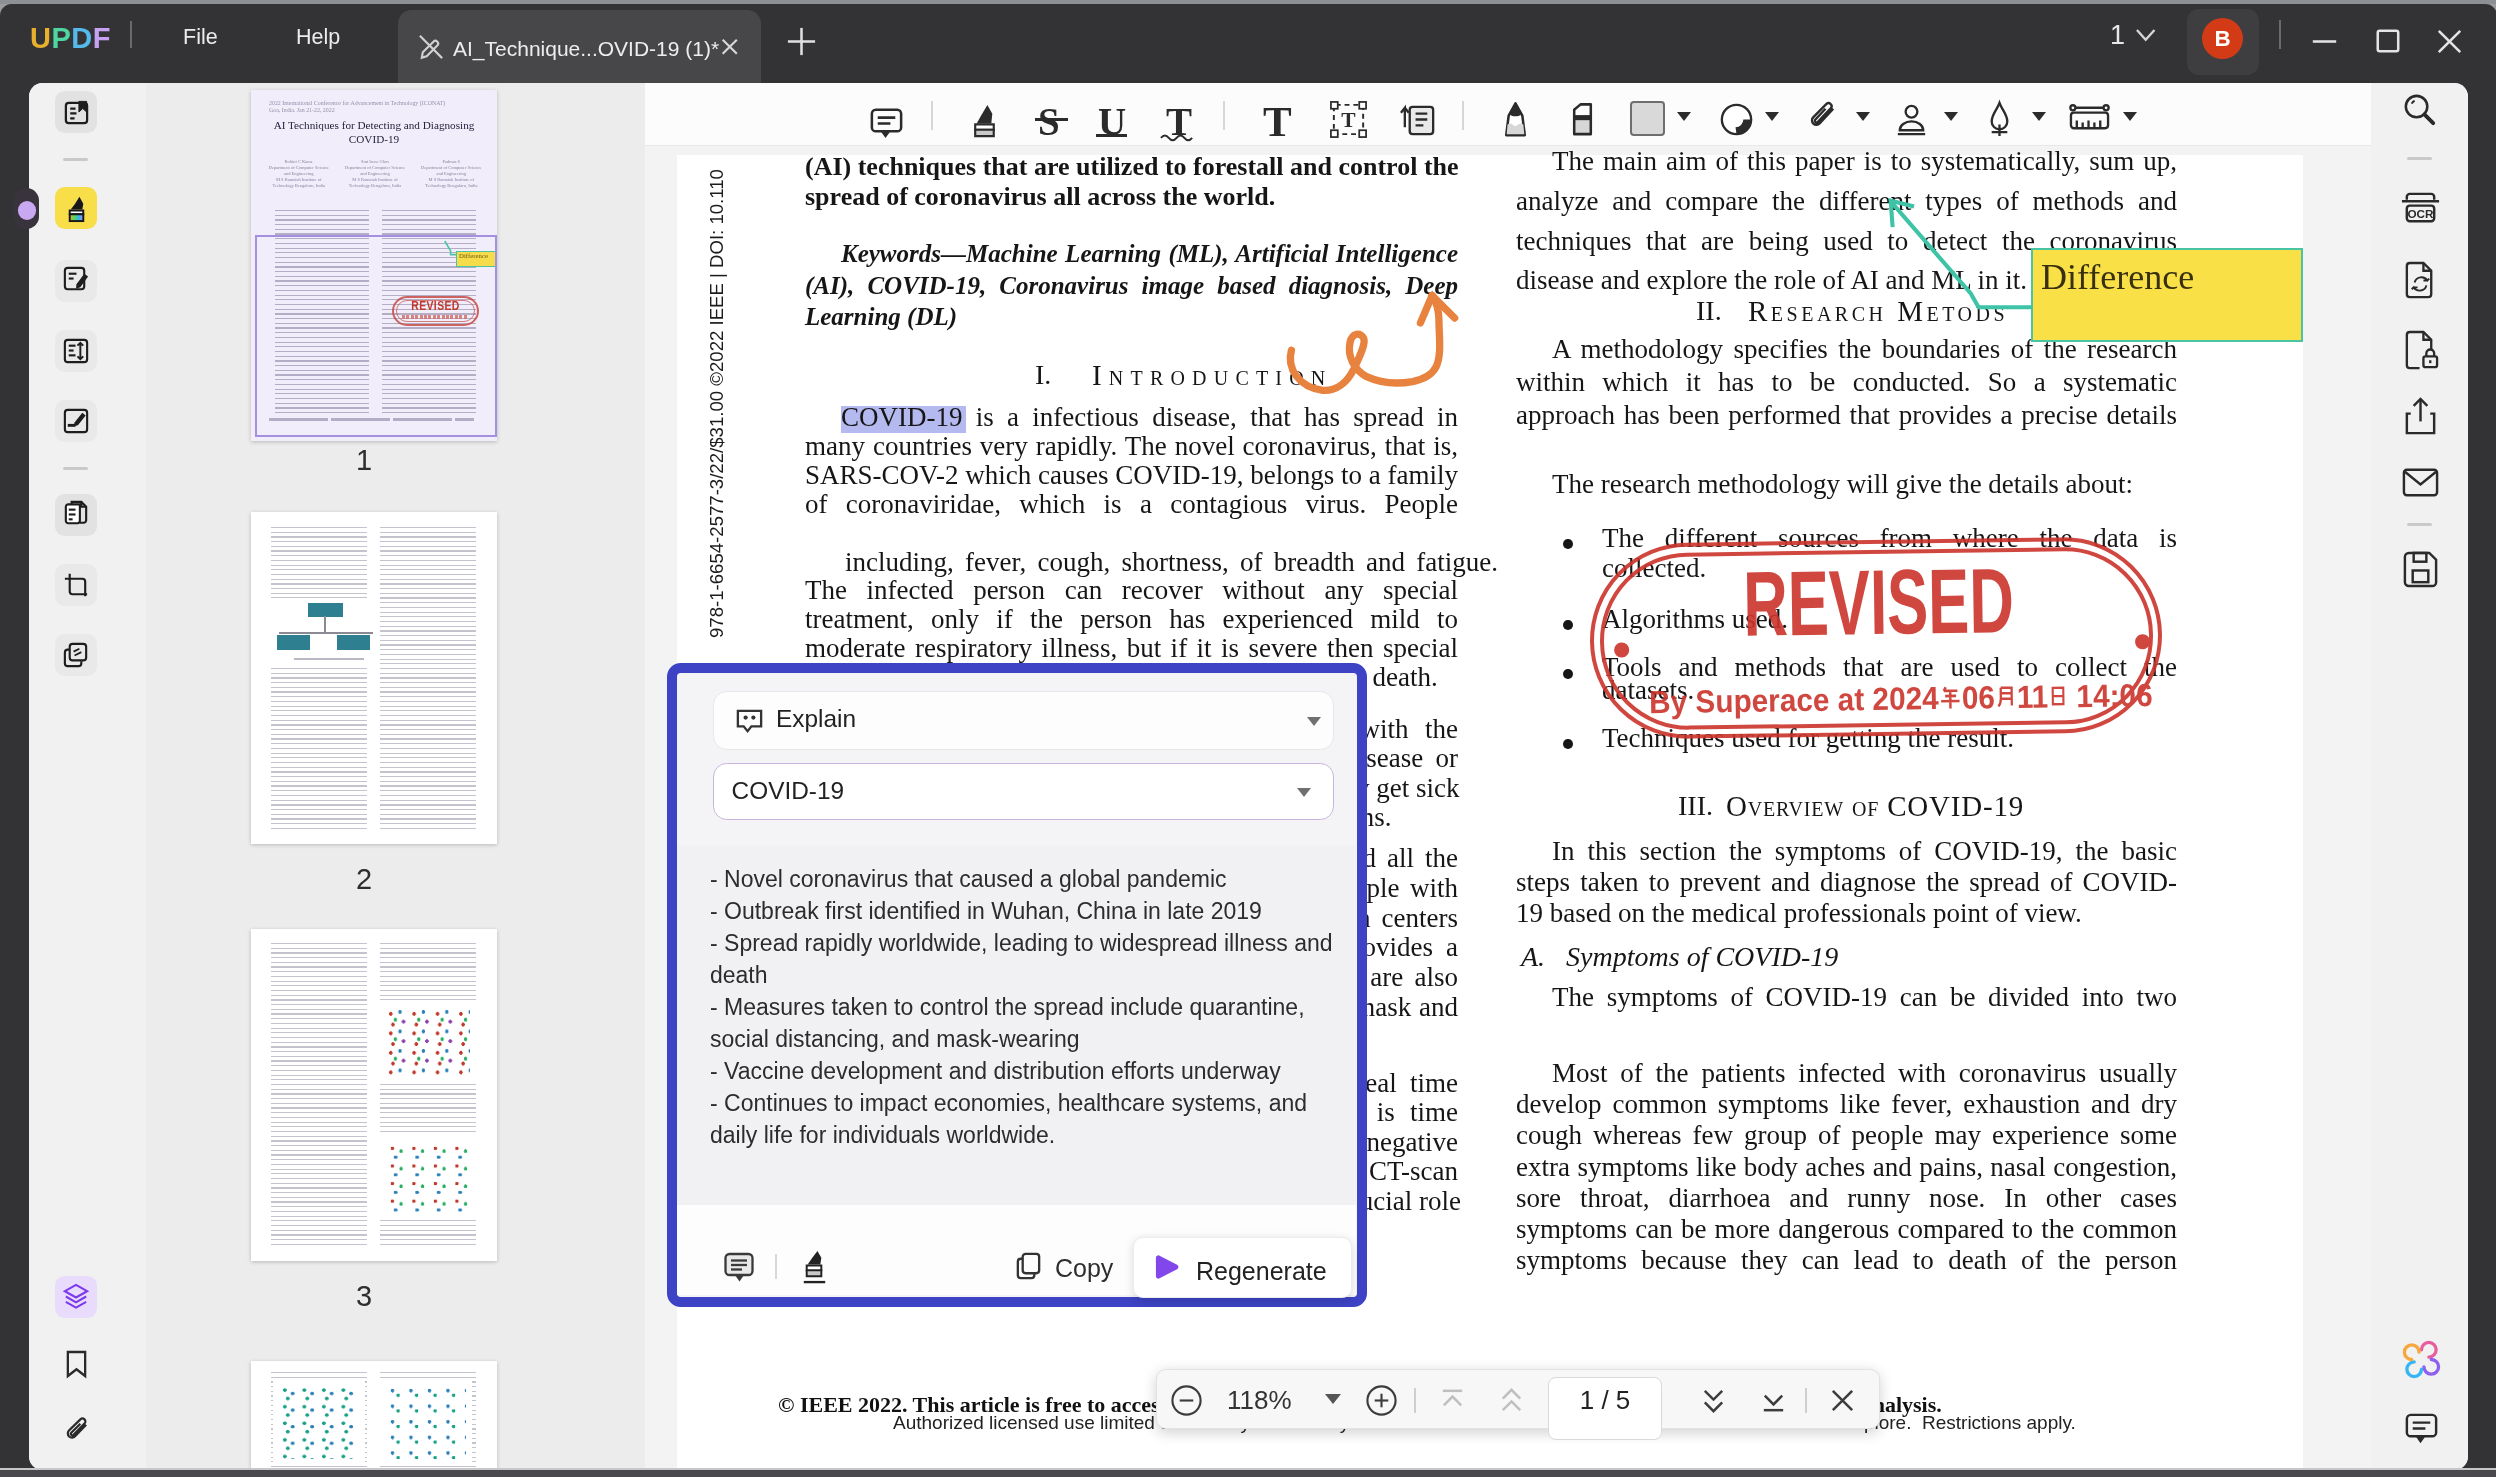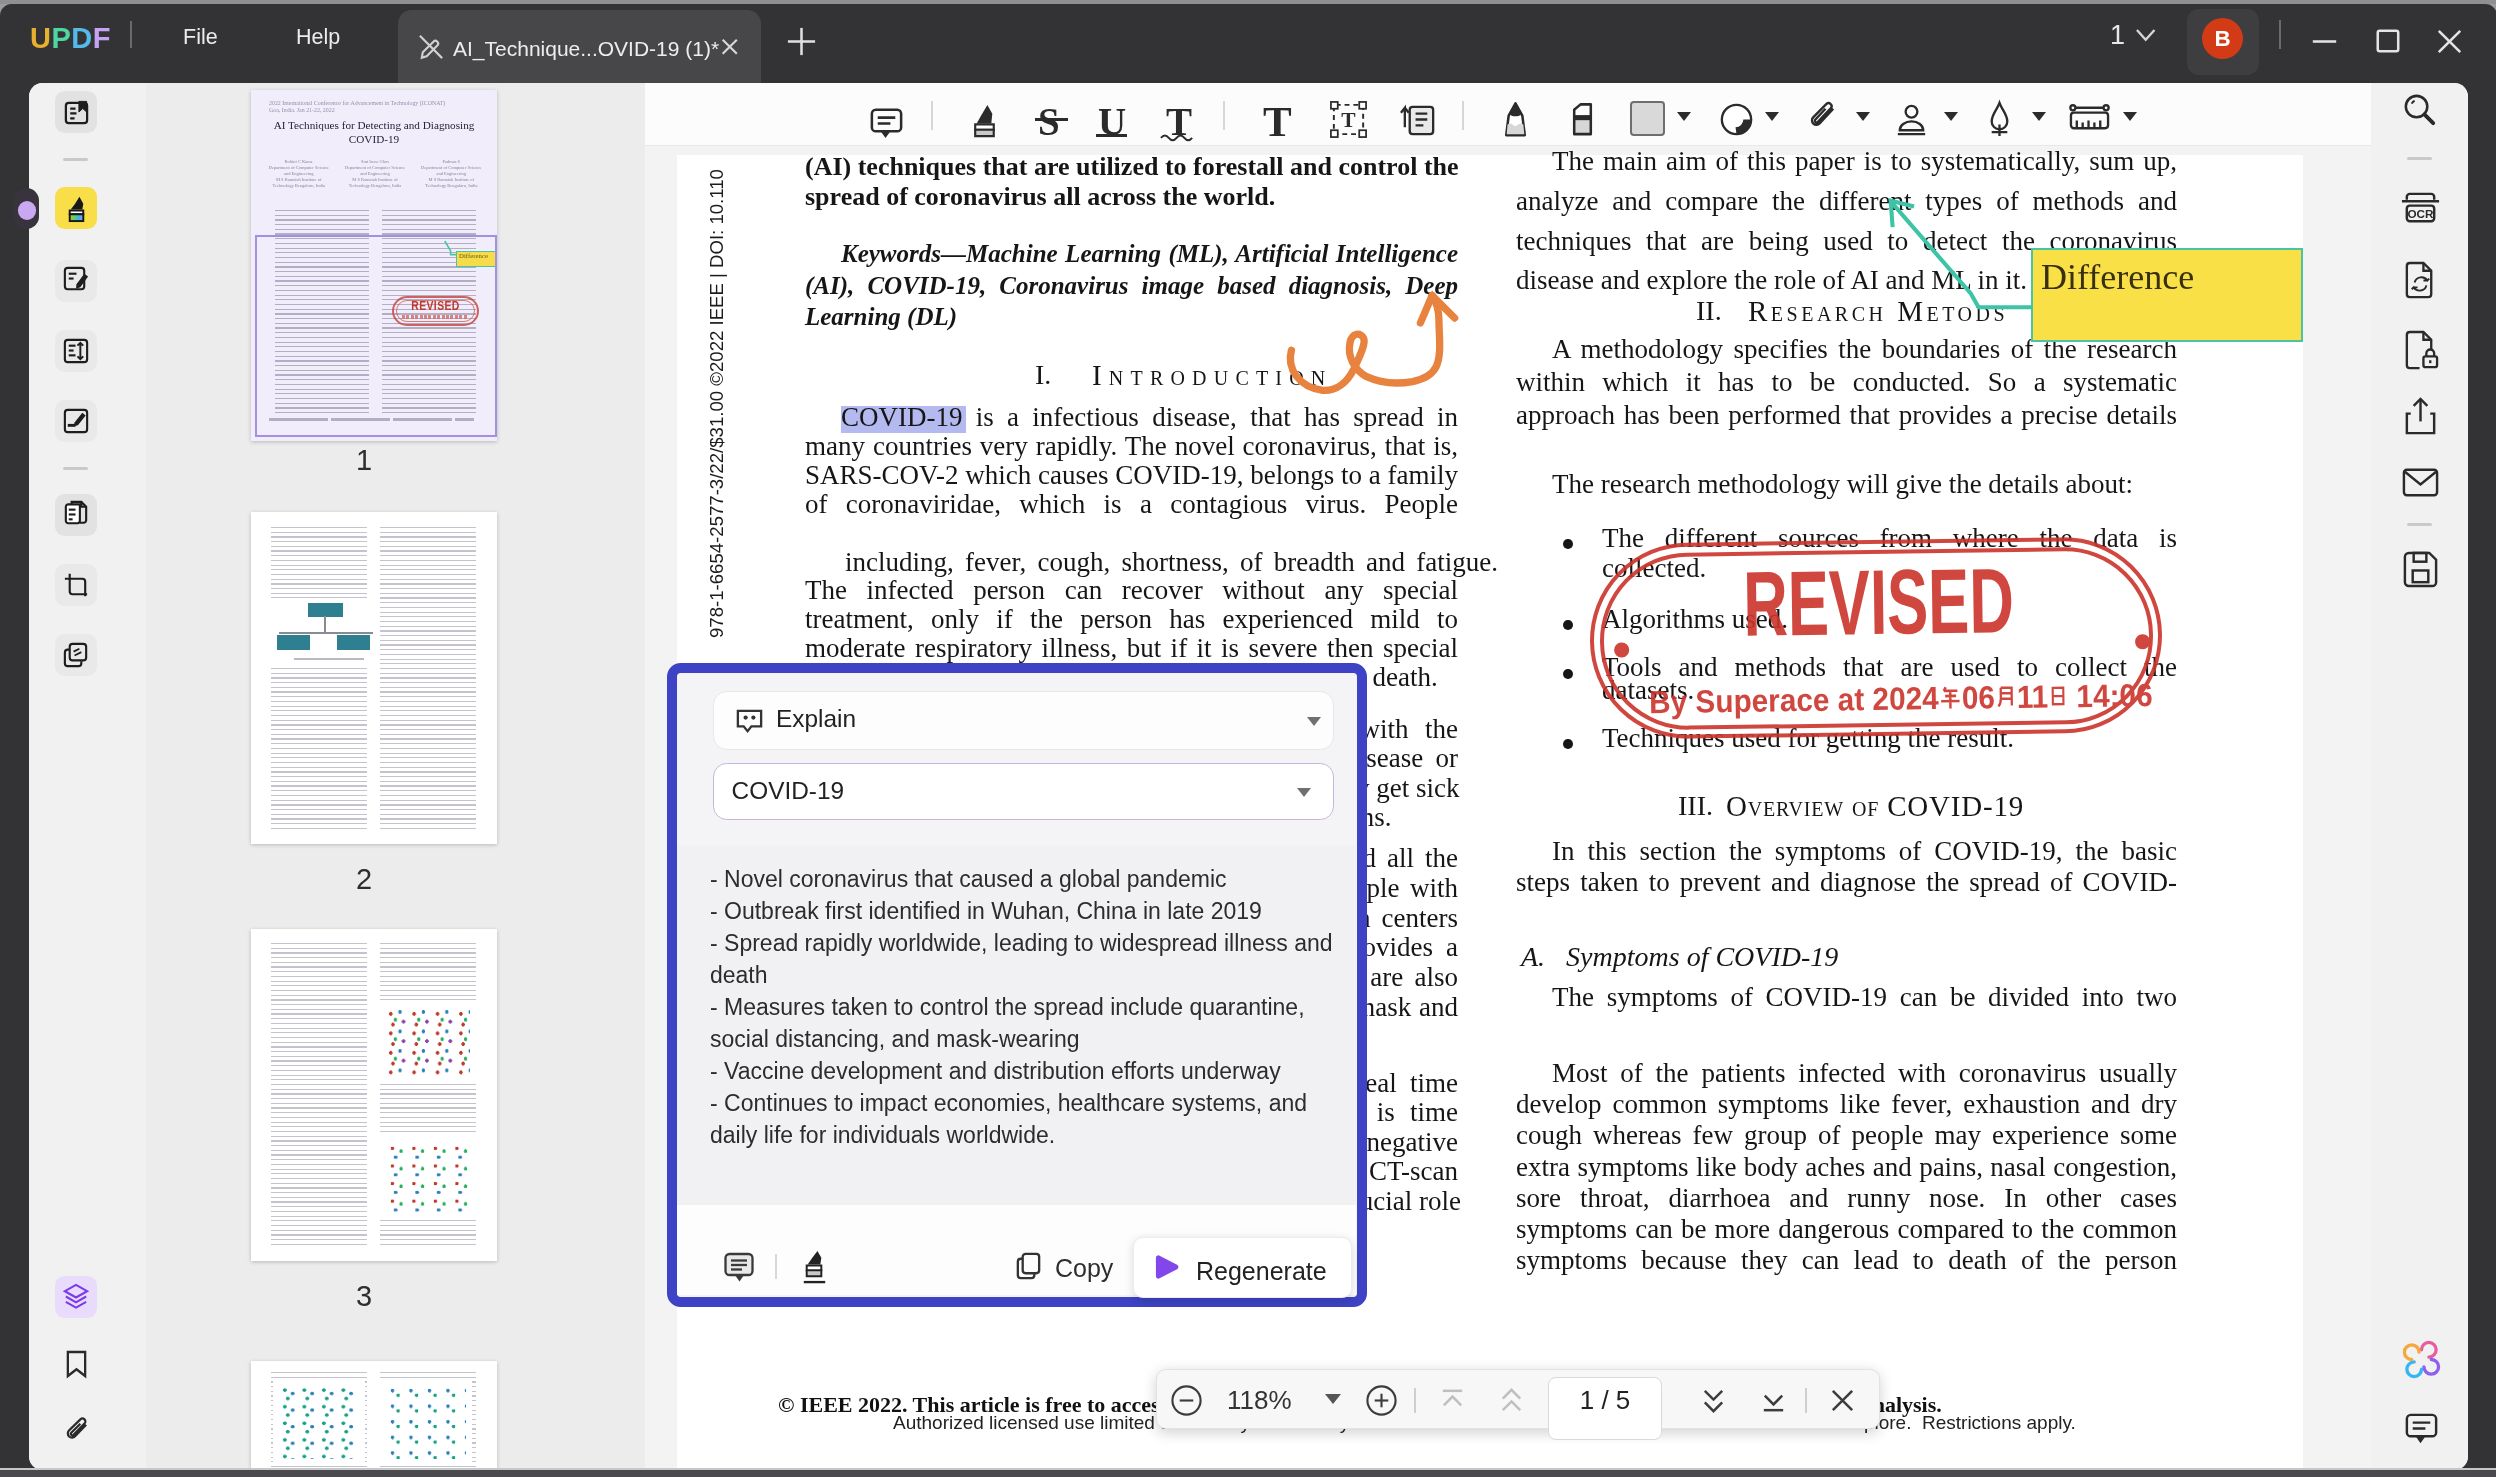--- a/index.html
+++ b/index.html
@@ -372,20 +372,21 @@
     <div class="ln lnl" style="left:925px; top:451px; width:575px; font-size:27px;">Algorithms used.</div>
     <div class="abs" style="left:886px; top:514px; width:9.8px; height:9.8px; border-radius:50%; background:#161616;"></div>
     <div class="ln" style="left:925px; top:499px; width:575px; font-size:27px;">Tools and methods that are used to collect the</div>
     <div class="ln lnl" style="left:925px; top:522px; width:575px; font-size:27px;">datasets.</div>
     <div class="abs" style="left:886px; top:584px; width:9.8px; height:9.8px; border-radius:50%; background:#161616;"></div>
     <div class="ln lnl" style="left:925px; top:570px; width:575px; font-size:27px;">Techniques used for getting the result.</div>
     <div class="abs" style="left:1001px; top:637px; line-height:1; font-size:28px; font-family:'Liberation Serif',serif; color:#161616;">III.</div>
     <div class="abs sc" style="left:1049px; top:637px; line-height:1; font-size:29px; letter-spacing:0.8px; font-family:'Liberation Serif',serif; color:#161616;">Overview of COVID-19</div>
     <div class="ln rcol ind" style="left:839px; top:683px;">In this section the symptoms of COVID-19, the basic</div>
     <div class="ln rcol" style="left:839px; top:714px;">steps taken to prevent and diagnose the spread of COVID-</div>
+    <div class="ln rcol lnl" style="left:839px; top:745px;">19 based on the medical professionals point of view.</div>
     <div class="abs" style="left:844px; top:788px; line-height:1; font-size:28px; font-style:italic; font-family:'Liberation Serif',serif; color:#161616;">A.&nbsp;&nbsp;&nbsp;Symptoms of COVID-19</div>
     <div class="ln rcol ind" style="left:839px; top:829px;">The symptoms of COVID-19 can be divided into two</div>
     <div class="ln rcol ind" style="left:839px; top:905px;">Most of the patients infected with coronavirus usually</div>
     <div class="ln rcol" style="left:839px; top:936px;">develop common symptoms like fever, exhaustion and dry</div>
     <div class="ln rcol" style="left:839px; top:967px;">cough whereas few group of people may experience some</div>
     <div class="ln rcol" style="left:839px; top:999px;">extra symptoms like body aches and pains, nasal congestion,</div>
     <div class="ln rcol" style="left:839px; top:1030px;">sore throat, diarrhoea and runny nose. In other cases</div>
     <div class="ln rcol" style="left:839px; top:1061px;">symptoms can be more dangerous compared to the common</div>
     <div class="ln rcol" style="left:839px; top:1092px;">symptoms because they can lead to death of the person</div>
 

